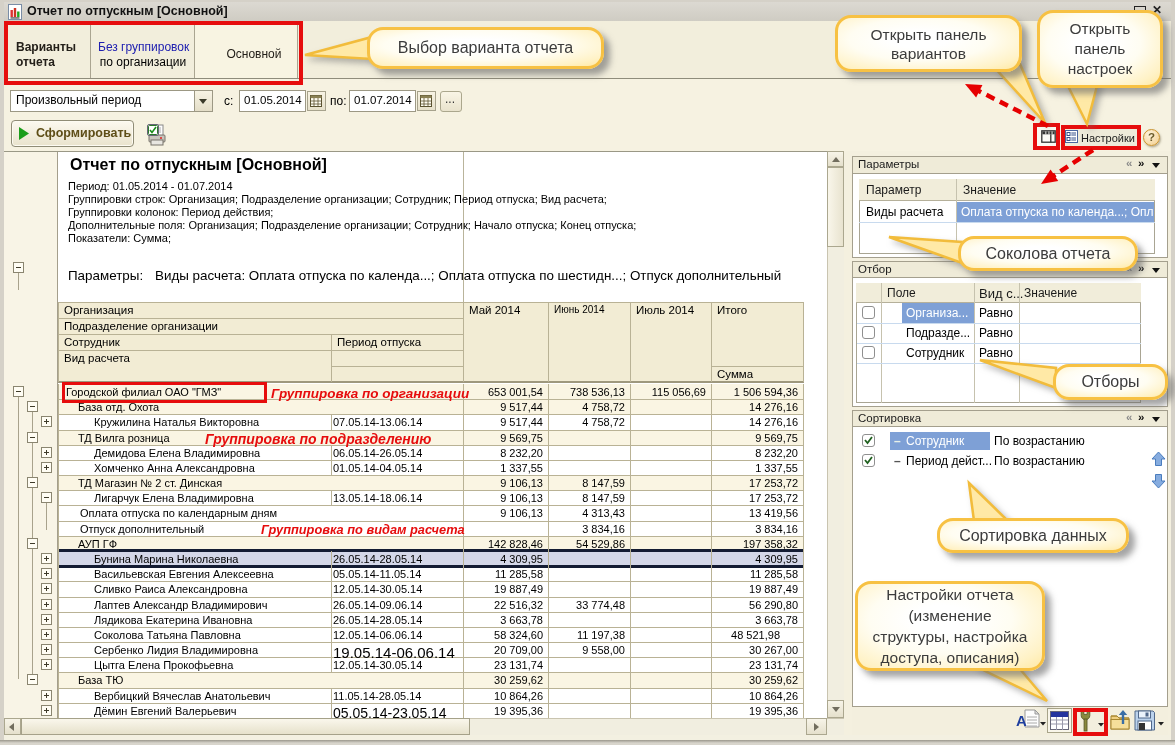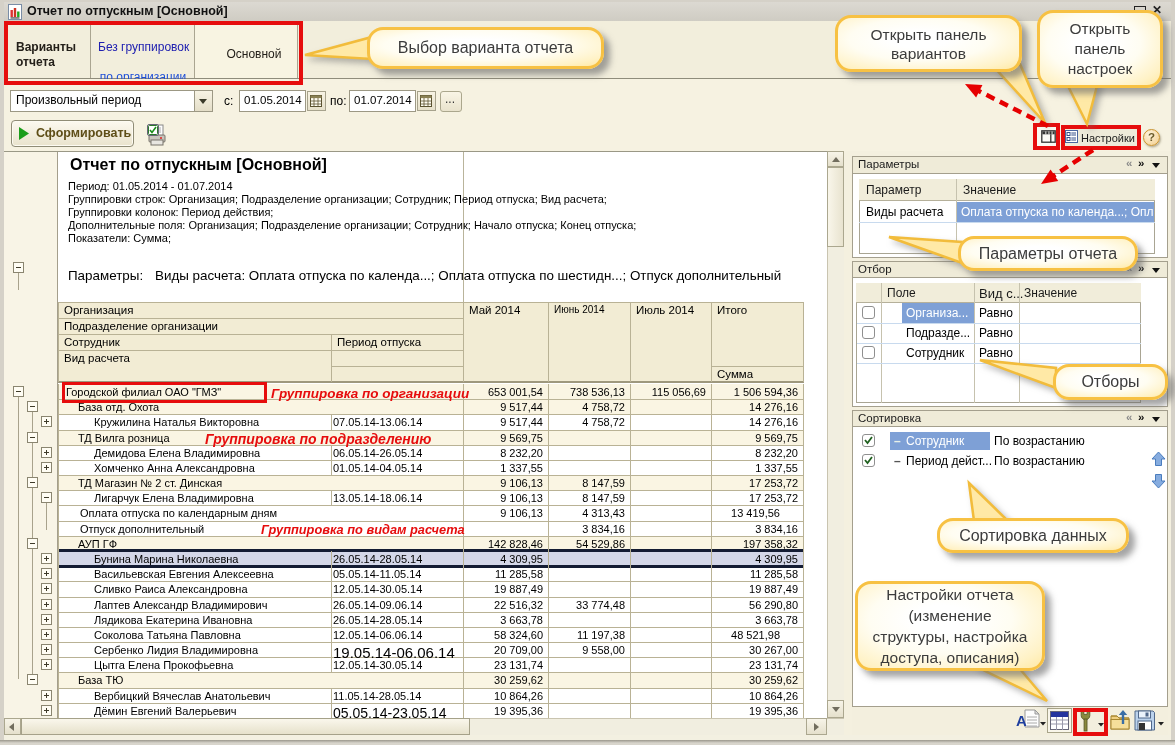--- a/index.html
+++ b/index.html
@@ -22,21 +22,21 @@
 <div class="a" style="left:1134px;top:6px;width:12px;height:7px;border:1.5px solid #222;"></div>
 <div class="tx" style="left:1152px;top:3px;font-size:12px;color:#222;font-weight:bold;">✕</div>
 <div class="a" style="left:4px;top:21px;width:1167px;height:58px;background:#F2EEDC;border-bottom:1px solid #8F8C7B;"></div>
 <div class="a" style="left:194px;top:21px;width:103px;height:57px;background:#F8F4E2;"></div>
 <div class="a" style="left:90px;top:22px;width:1px;height:56px;background:#AAA591;"></div>
 <div class="a" style="left:194px;top:22px;width:1px;height:56px;background:#AAA591;"></div>
 <div class="a" style="left:297px;top:22px;width:1px;height:56px;background:#AAA591;"></div>
 <div class="tx" style="left:16px;top:40px;font-size:12px;color:#24201A;font-weight:bold;">Варианты</div>
 <div class="tx" style="left:16px;top:55px;font-size:12px;color:#24201A;font-weight:bold;">отчета</div>
 <div class="tx" style="left:98px;top:40px;font-size:12px;color:#2020B0;font-weight:normal;width:90px;text-align:center;">Без группировок</div>
-<div class="tx" style="left:98px;top:55px;font-size:12px;color:#1d4ed8;font-weight:normal;width:90px;text-align:center;margin-top:15px;">по организации</div>
+<div class="tx" style="left:98px;top:55px;font-size:12px;color:#000000;font-weight:normal;width:90px;text-align:center;">по организации</div>
 <div class="tx" style="left:196px;top:47px;font-size:12px;color:#24201A;font-weight:normal;width:116px;text-align:center;">Основной</div>
 <div class="a" style="left:4px;top:79px;width:1167px;height:72px;background:#F6F2E1;"></div>
 <div class="a" style="left:10px;top:90px;width:203px;height:22px;background:#fff;border:1px solid #9C9884;"></div>
 <div class="tx" style="left:16px;top:93px;font-size:12px;color:#000;font-weight:normal;">Произвольный период</div>
 <div class="a" style="left:194px;top:91px;width:18px;height:20px;background:linear-gradient(#F7F3E4,#E4DEC8);border-left:1px solid #9C9884;"></div>
 <svg class="a" style="left:199px;top:99px;" width="9" height="6">
     <polygon points="0,0 8,0 4,5" fill="#3A3A2A"></polygon>
   </svg>
 <div class="tx" style="left:224px;top:94px;font-size:12px;color:#000;font-weight:normal;">с:</div>
 <div class="a" style="left:239px;top:90px;width:67px;height:22px;background:#fff;border:1px solid #9C9884;"></div>
@@ -245,21 +245,21 @@
 <div class="a" style="left:58px;top:521px;width:746px;height:1px;background:#B9B295;"></div>
 <div class="a" style="left:58px;top:505px;width:1px;height:16px;background:#B9B295;"></div>
 <div class="a" style="left:463px;top:505px;width:1px;height:16px;background:#B9B295;"></div>
 <div class="a" style="left:548px;top:505px;width:1px;height:16px;background:#B9B295;"></div>
 <div class="a" style="left:630px;top:505px;width:1px;height:16px;background:#B9B295;"></div>
 <div class="a" style="left:711px;top:505px;width:1px;height:16px;background:#B9B295;"></div>
 <div class="a" style="left:803px;top:505px;width:1px;height:16px;background:#B9B295;"></div>
 <div class="tx" style="left:80px;top:507px;font-size:11px;color:#000;font-weight:normal;">Оплата отпуска по календарным дням</div>
 <div class="num" style="left:458px;top:507px;width:85px;">9 106,13</div>
 <div class="num" style="left:540px;top:507px;width:85px;">4 313,43</div>
-<div class="num" style="left:713px;top:507px;width:85px;text-align:center;">13 419,56</div>
+<div class="num" style="left:713px;top:507px;width:85px;">13 419,56</div>
 <div class="a" style="left:58px;top:536px;width:746px;height:1px;background:#B9B295;"></div>
 <div class="a" style="left:58px;top:521px;width:1px;height:15px;background:#B9B295;"></div>
 <div class="a" style="left:463px;top:521px;width:1px;height:15px;background:#B9B295;"></div>
 <div class="a" style="left:548px;top:521px;width:1px;height:15px;background:#B9B295;"></div>
 <div class="a" style="left:630px;top:521px;width:1px;height:15px;background:#B9B295;"></div>
 <div class="a" style="left:711px;top:521px;width:1px;height:15px;background:#B9B295;"></div>
 <div class="a" style="left:803px;top:521px;width:1px;height:15px;background:#B9B295;"></div>
 <div class="tx" style="left:80px;top:523px;font-size:11px;color:#000;font-weight:normal;">Отпуск дополнительный</div>
 <div class="num" style="left:540px;top:523px;width:85px;">3 834,16</div>
 <div class="num" style="left:713px;top:523px;width:85px;">3 834,16</div>
@@ -625,21 +625,21 @@
   </svg>
 <div class="a" style="left:1037px;top:10px;width:126px;height:78px;background:radial-gradient(ellipse at 45% 42%, #FFFFFF 20%, #FFFDF2 50%, #FFF2C6 82%, #FFE9A4 100%);border:3px solid #F7C143;border-radius:16px;box-shadow:6px 6px 6px rgba(105,105,105,.6);display:flex;flex-direction:column;justify-content:center;align-items:center;text-align:right;font-size:15.5px;line-height:20px;color:#3C3C3C;">
     <div>Открыть</div>
     <div>панель</div>
     <div>настроек</div>
   </div>
 <svg class="a" style="left:883px;top:231px;" width="91" height="44">
     <polygon points="6,6 79,11 79,32" fill="#FFE9A6" stroke="#F2BC3B" stroke-width="2.5" filter="drop-shadow(4px 4px 3px rgba(110,110,110,.5))"></polygon>
   </svg>
 <div class="a" style="left:958px;top:236px;width:180px;height:35px;background:radial-gradient(ellipse at 45% 42%, #FFFFFF 20%, #FFFDF2 50%, #FFF2C6 82%, #FFE9A4 100%);border:3px solid #F7C143;border-radius:16px;box-shadow:6px 6px 6px rgba(105,105,105,.6);display:flex;flex-direction:column;justify-content:center;align-items:center;text-align:center;font-size:16px;line-height:20px;color:#3C3C3C;">
-    <div>Параметры отчета</div>
+    <div>Соколова отчета</div>
   </div>
 <svg class="a" style="left:974px;top:354px;" width="94" height="46">
     <polygon points="6,6 82,14 82,34" fill="#FFE9A6" stroke="#F2BC3B" stroke-width="2.5" filter="drop-shadow(4px 4px 3px rgba(110,110,110,.5))"></polygon>
   </svg>
 <div class="a" style="left:1053px;top:364px;width:115px;height:36px;background:radial-gradient(ellipse at 45% 42%, #FFFFFF 20%, #FFFDF2 50%, #FFF2C6 82%, #FFE9A4 100%);border:3px solid #F7C143;border-radius:16px;box-shadow:6px 6px 6px rgba(105,105,105,.6);display:flex;flex-direction:column;justify-content:center;align-items:center;text-align:center;font-size:16px;line-height:20px;color:#3C3C3C;">
     <div>Отборы</div>
   </div>
 <svg class="a" style="left:963px;top:477px;" width="57" height="56">
     <polygon points="6,6 11,44 45,44" fill="#FFE9A6" stroke="#F2BC3B" stroke-width="2.5" filter="drop-shadow(4px 4px 3px rgba(110,110,110,.5))"></polygon>
   </svg>

